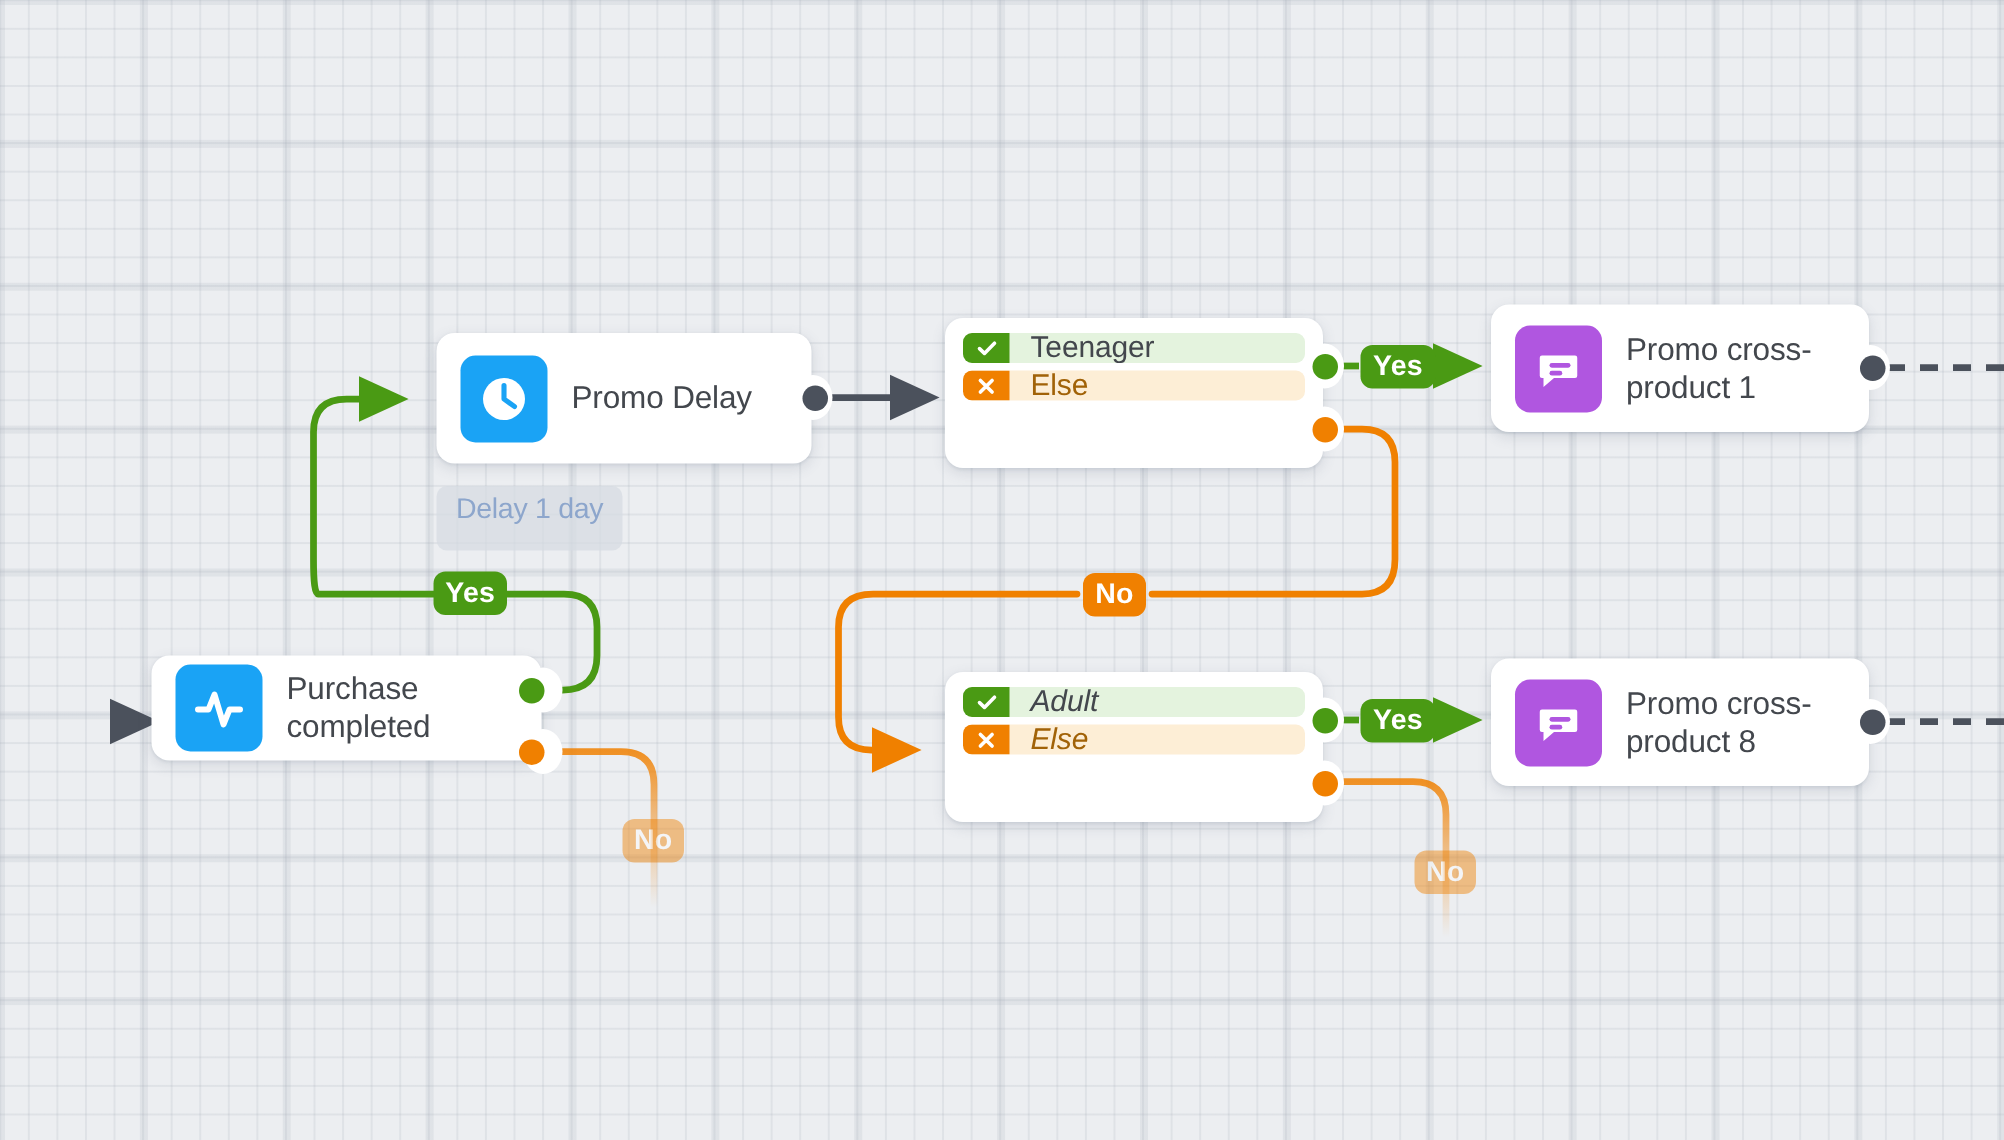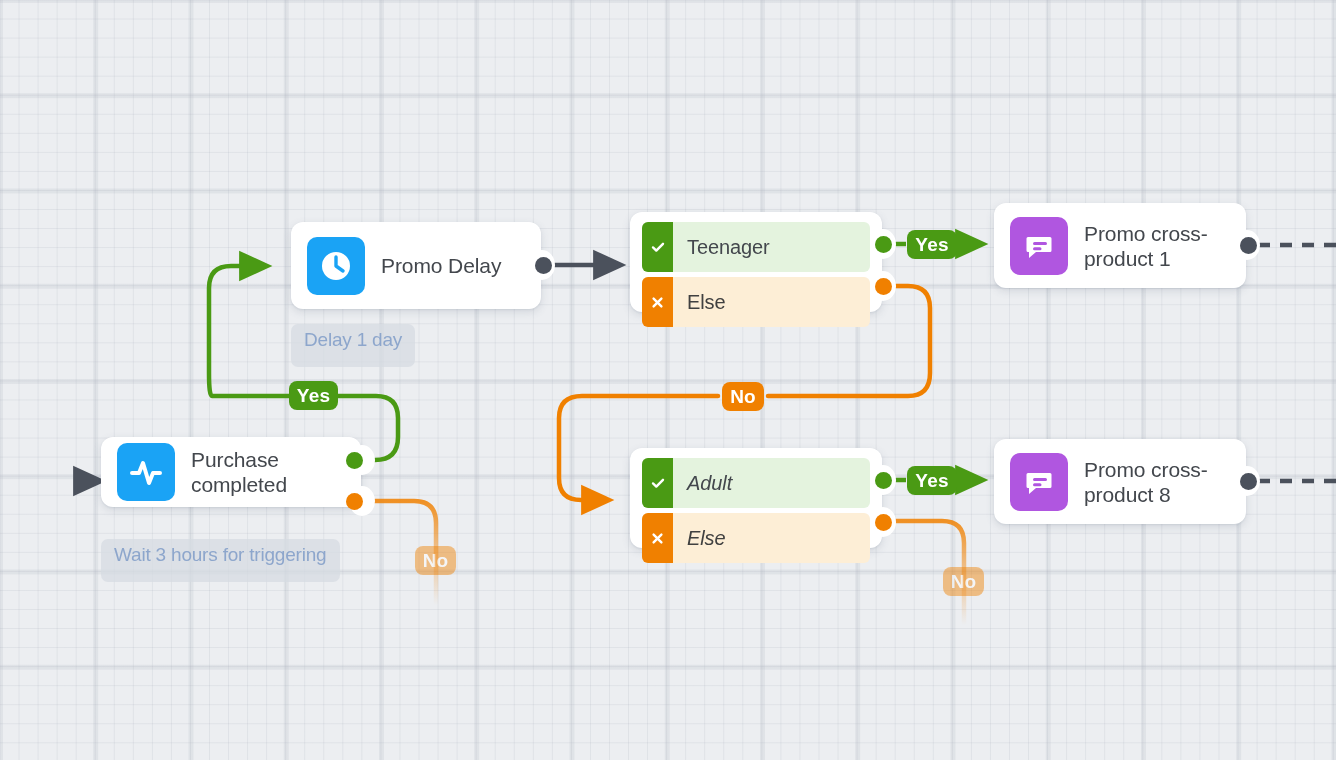--- a/index.html
+++ b/index.html
@@ -83,21 +83,21 @@
 
   
   .node-cond {
     padding: 10px 12px;
   }
   .cond-row {
     display: flex;
     align-items: stretch;
     border-radius: 6px;
     overflow: hidden;
-    height: 50px;
+    height: 20px;
     margin-bottom: 5px;
   }
   .cond-row:last-child { margin-bottom: 0; }
   .cond-row.yes { background: #e4f3de; }
   .cond-row.no  { background: #fdeed6; }
   .cond-badge {
     width: 31px;
     flex: 0 0 31px;
     display: flex;
     align-items: center;
@@ -107,21 +107,21 @@
   .cond-badge.green { background: #4a9a14; }
   .cond-badge.orange { background: #f08000; }
   .cond-label {
     display: flex;
     align-items: center;
     padding-left: 14px;
     font-size: 20px;
     letter-spacing: -0.1px;
   }
   .cond-label.green-t { color: #43474d; }
-  .cond-label.orange-t { color: #404040; }
+  .cond-label.orange-t { color: #a16207; }
 
   
   .port {
     position: absolute;
     width: 17px; height: 17px;
     border-radius: 50%;
     z-index: 7;
   }
   .port.green  { background: #4a9a14; }
   .port.orange { background: #f08000; }
@@ -247,21 +247,20 @@
     </div>
     <div class="node-title">
       <div>Purchase</div>
       <div>completed</div>
     </div>
   </div>
   <div class="notch" style="left:349px; top:445px;"></div>
   <div class="notch" style="left:349px; top:486px;"></div>
   <div class="port green" style="left:346px; top:452px;"></div>
   <div class="port orange" style="left:346px; top:493px;"></div>
-  <div class="sublabel" style="left:101px; top:539px;">Wait 3 hours for triggering</div>
 
   <div class="node node-action" style="left:291px; top:222px; width:250px; height:87px;">
     <div class="node-icon blue">
       <svg width="40" height="40" viewBox="0 0 40 40">
         <circle cx="20" cy="20" r="14" fill="#ffffff"></circle>
         <path d="M20,11 L20,20 L27,25" stroke="#1aa3f5" stroke-width="3.4" fill="none" stroke-linecap="round" stroke-linejoin="round"></path>
       </svg>
     </div>
     <div class="node-title">Promo Delay</div>
   </div>

